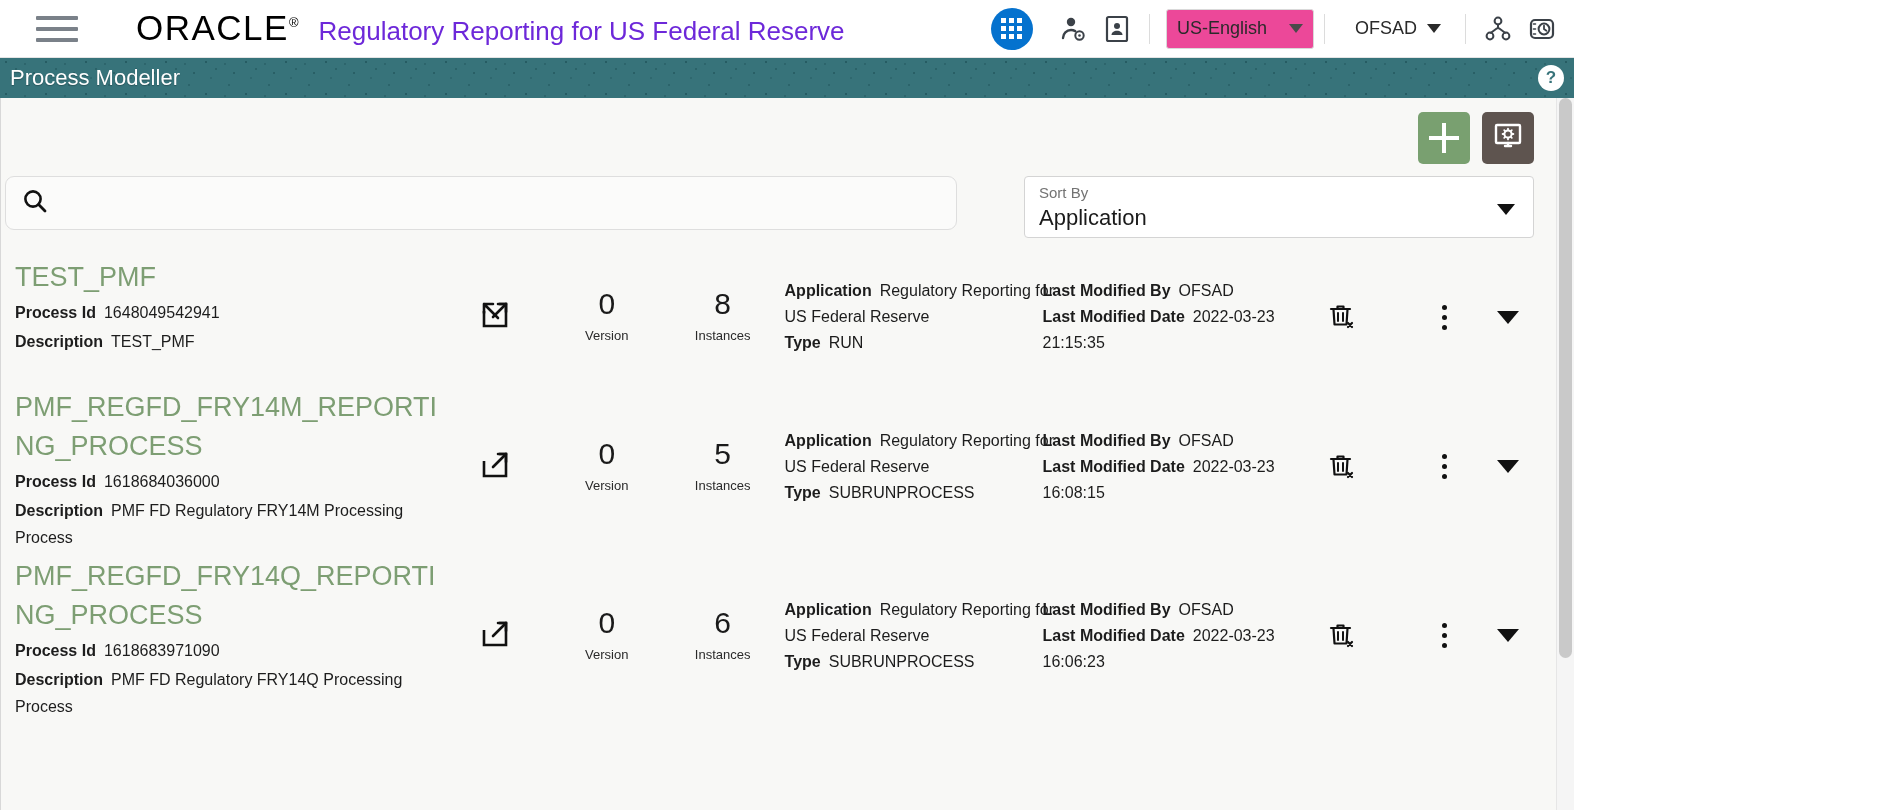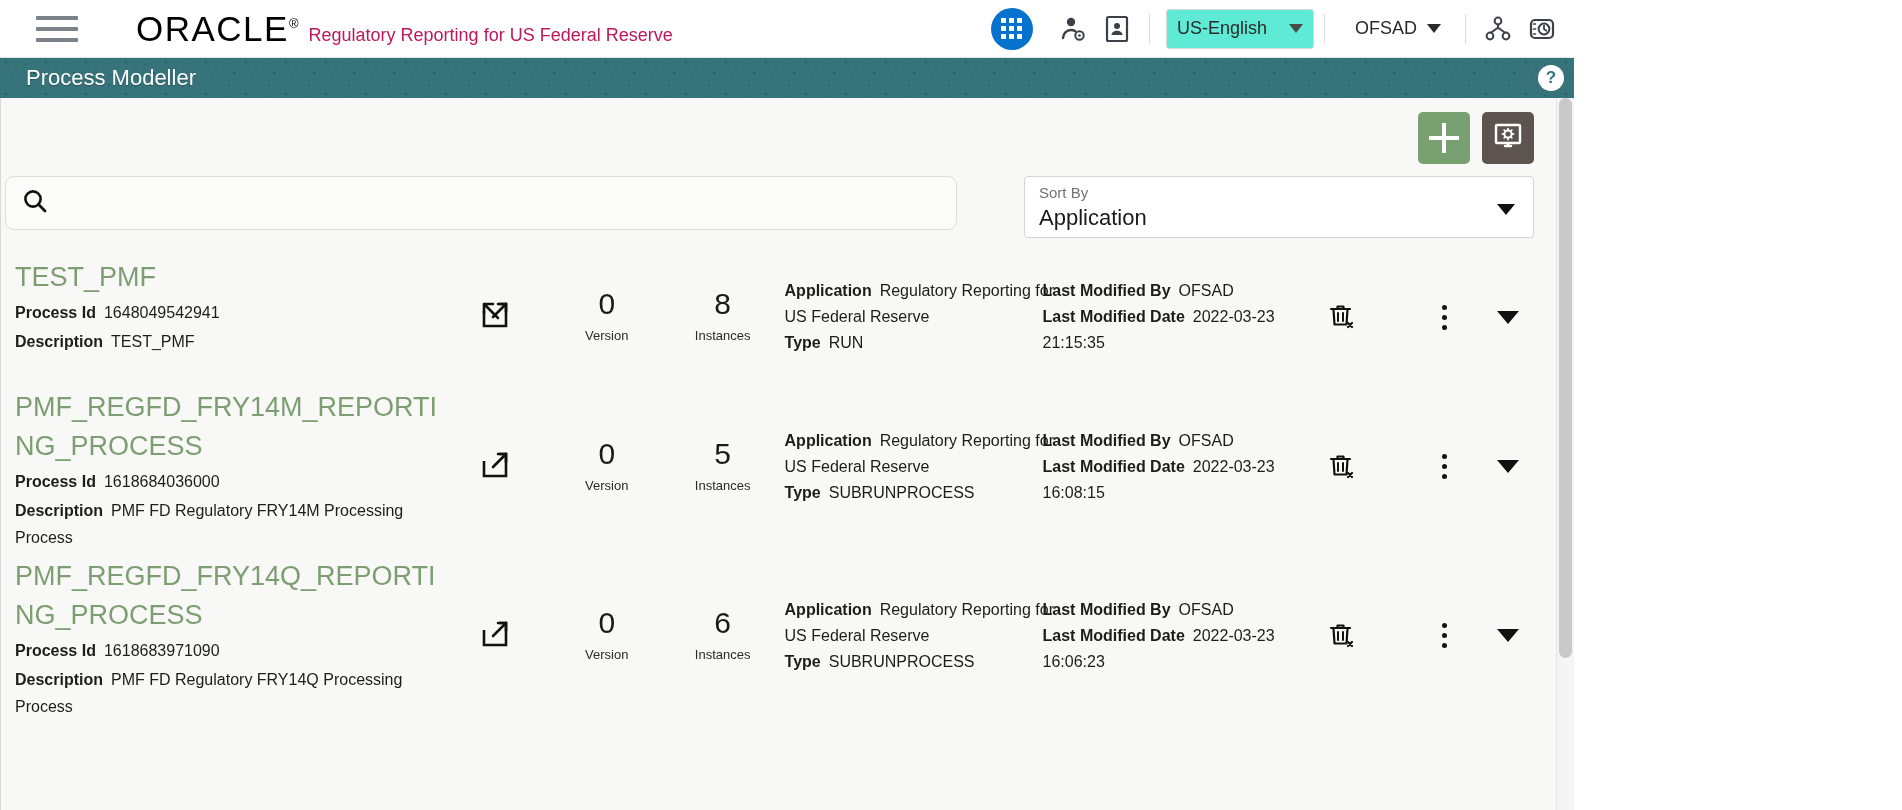--- a/index.html
+++ b/index.html
@@ -64,23 +64,23 @@
     color: #000000;
     line-height: 1;
     position: relative;
   }
   .oracle-logo .reg {
     font-size: 13px;
     vertical-align: super;
     letter-spacing: 0;
   }
   .app-title {
-    font-size: 18px;
-    color: #be185d;
-    margin-left: 10px;
+    font-size: 26px;
+    color: #6d28d9;
+    margin-left: 20px;
     white-space: nowrap;
   }
 
   .topbar-right {
     margin-left: auto;
     display: flex;
     align-items: center;
     height: 58px;
     padding-right: 10px;
   }
@@ -114,21 +114,21 @@
     height: 30px;
     background: #dcdcdc;
     margin: 0 10px;
   }
 
   .lang-select {
     width: 148px;
     height: 40px;
     border: 1px solid #d9d9d9;
     border-radius: 3px;
-    background: #5eead4;
+    background: #ec4899;
     display: flex;
     align-items: center;
     padding: 0 10px;
     cursor: pointer;
     margin-left: 6px;
   }
   .lang-select .lbl { font-size: 18px; color: #2a2a2a; }
   .lang-select .caret {
     margin-left: auto;
     width: 0; height: 0;
@@ -175,21 +175,21 @@
       radial-gradient(circle at 11px 20px, rgba(0,40,45,0.15) 0.9px, transparent 1.1px),
       radial-gradient(circle at 29px 27px, rgba(0,40,45,0.20) 1.0px, transparent 1.2px);
     background-size: 40px 32px, 40px 32px, 40px 32px, 40px 32px, 40px 32px, 40px 32px;
     pointer-events: none;
   }
   .pagebar .title {
     position: relative;
     z-index: 2;
     color: #ffffff;
     font-size: 22px;
-    margin-left: 26px;
+    margin-left: 10px;
     text-shadow: 0 1px 1px rgba(0,0,0,0.25);
   }
   .help-icon {
     position: absolute;
     right: 10px;
     top: 50%;
     transform: translateY(-50%);
     z-index: 3;
     width: 26px; height: 26px;
     border-radius: 50%;

